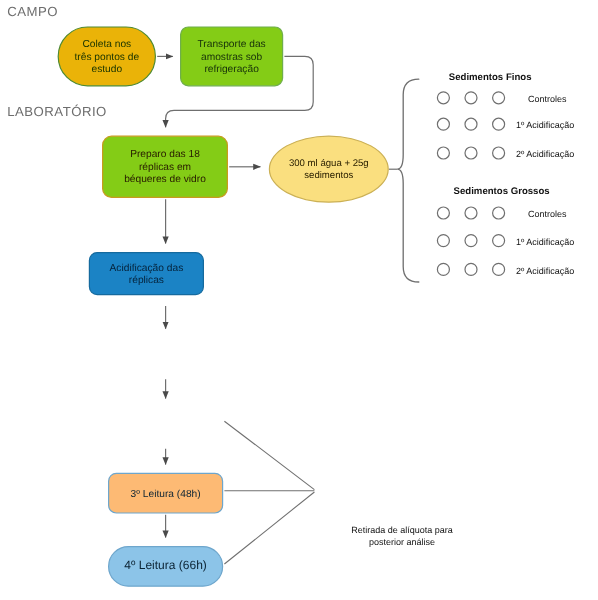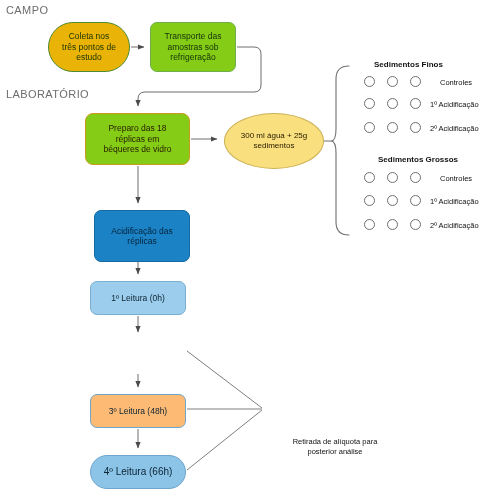--- a/index.html
+++ b/index.html
@@ -136,28 +136,25 @@
     <span class="node-text">Preparo das 18
 réplicas em
 béqueres de vidro</span>
   </div>
 
   <div class="node" style="left:224px; top:113px; width:100px; height:56px; background:#fadf7f; border-color:#cbb055; border-radius:50%; font-size:8px; color:#2a2000;">
     <span class="node-text">300 ml água + 25g
 sedimentos</span>
   </div>
 
-  <div class="node" style="left:94px; top:210px; width:96px; height:52px; background:#1b83c5; border-color:#156a9e; border-radius:7px; font-size:8.5px; color:#05223a;">
+  <div class="node" style="left:74px; top:210px; width:96px; height:36px; background:#1b83c5; border-color:#156a9e; border-radius:7px; font-size:8.5px; color:#05223a;">
     <span class="node-text">Acidificação das
 réplicas</span>
   </div>
 
-  <div class="node" style="left:90px; top:281px; width:96px; height:34px; background:#9dcdec; border-color:#7aafd1; border-radius:7px; font-size:8.5px; color:#0b2333;">
-    <span class="node-text">1º Leitura (0h)</span>
-  </div>
 
 
   <div class="node" style="left:90px; top:394px; width:96px; height:34px; background:#fdba74; border-color:#6ea6cc; border-radius:7px; font-size:8.5px; color:#0b2333;">
     <span class="node-text">3º Leitura (48h)</span>
   </div>
 
   <div class="node" style="left:90px; top:455px; width:96px; height:34px; background:#8cc4e8; border-color:#6ea6cc; border-radius:17px; font-size:10px; color:#0b2333;">
     <span class="node-text">4º Leitura (66h)</span>
   </div>
 

